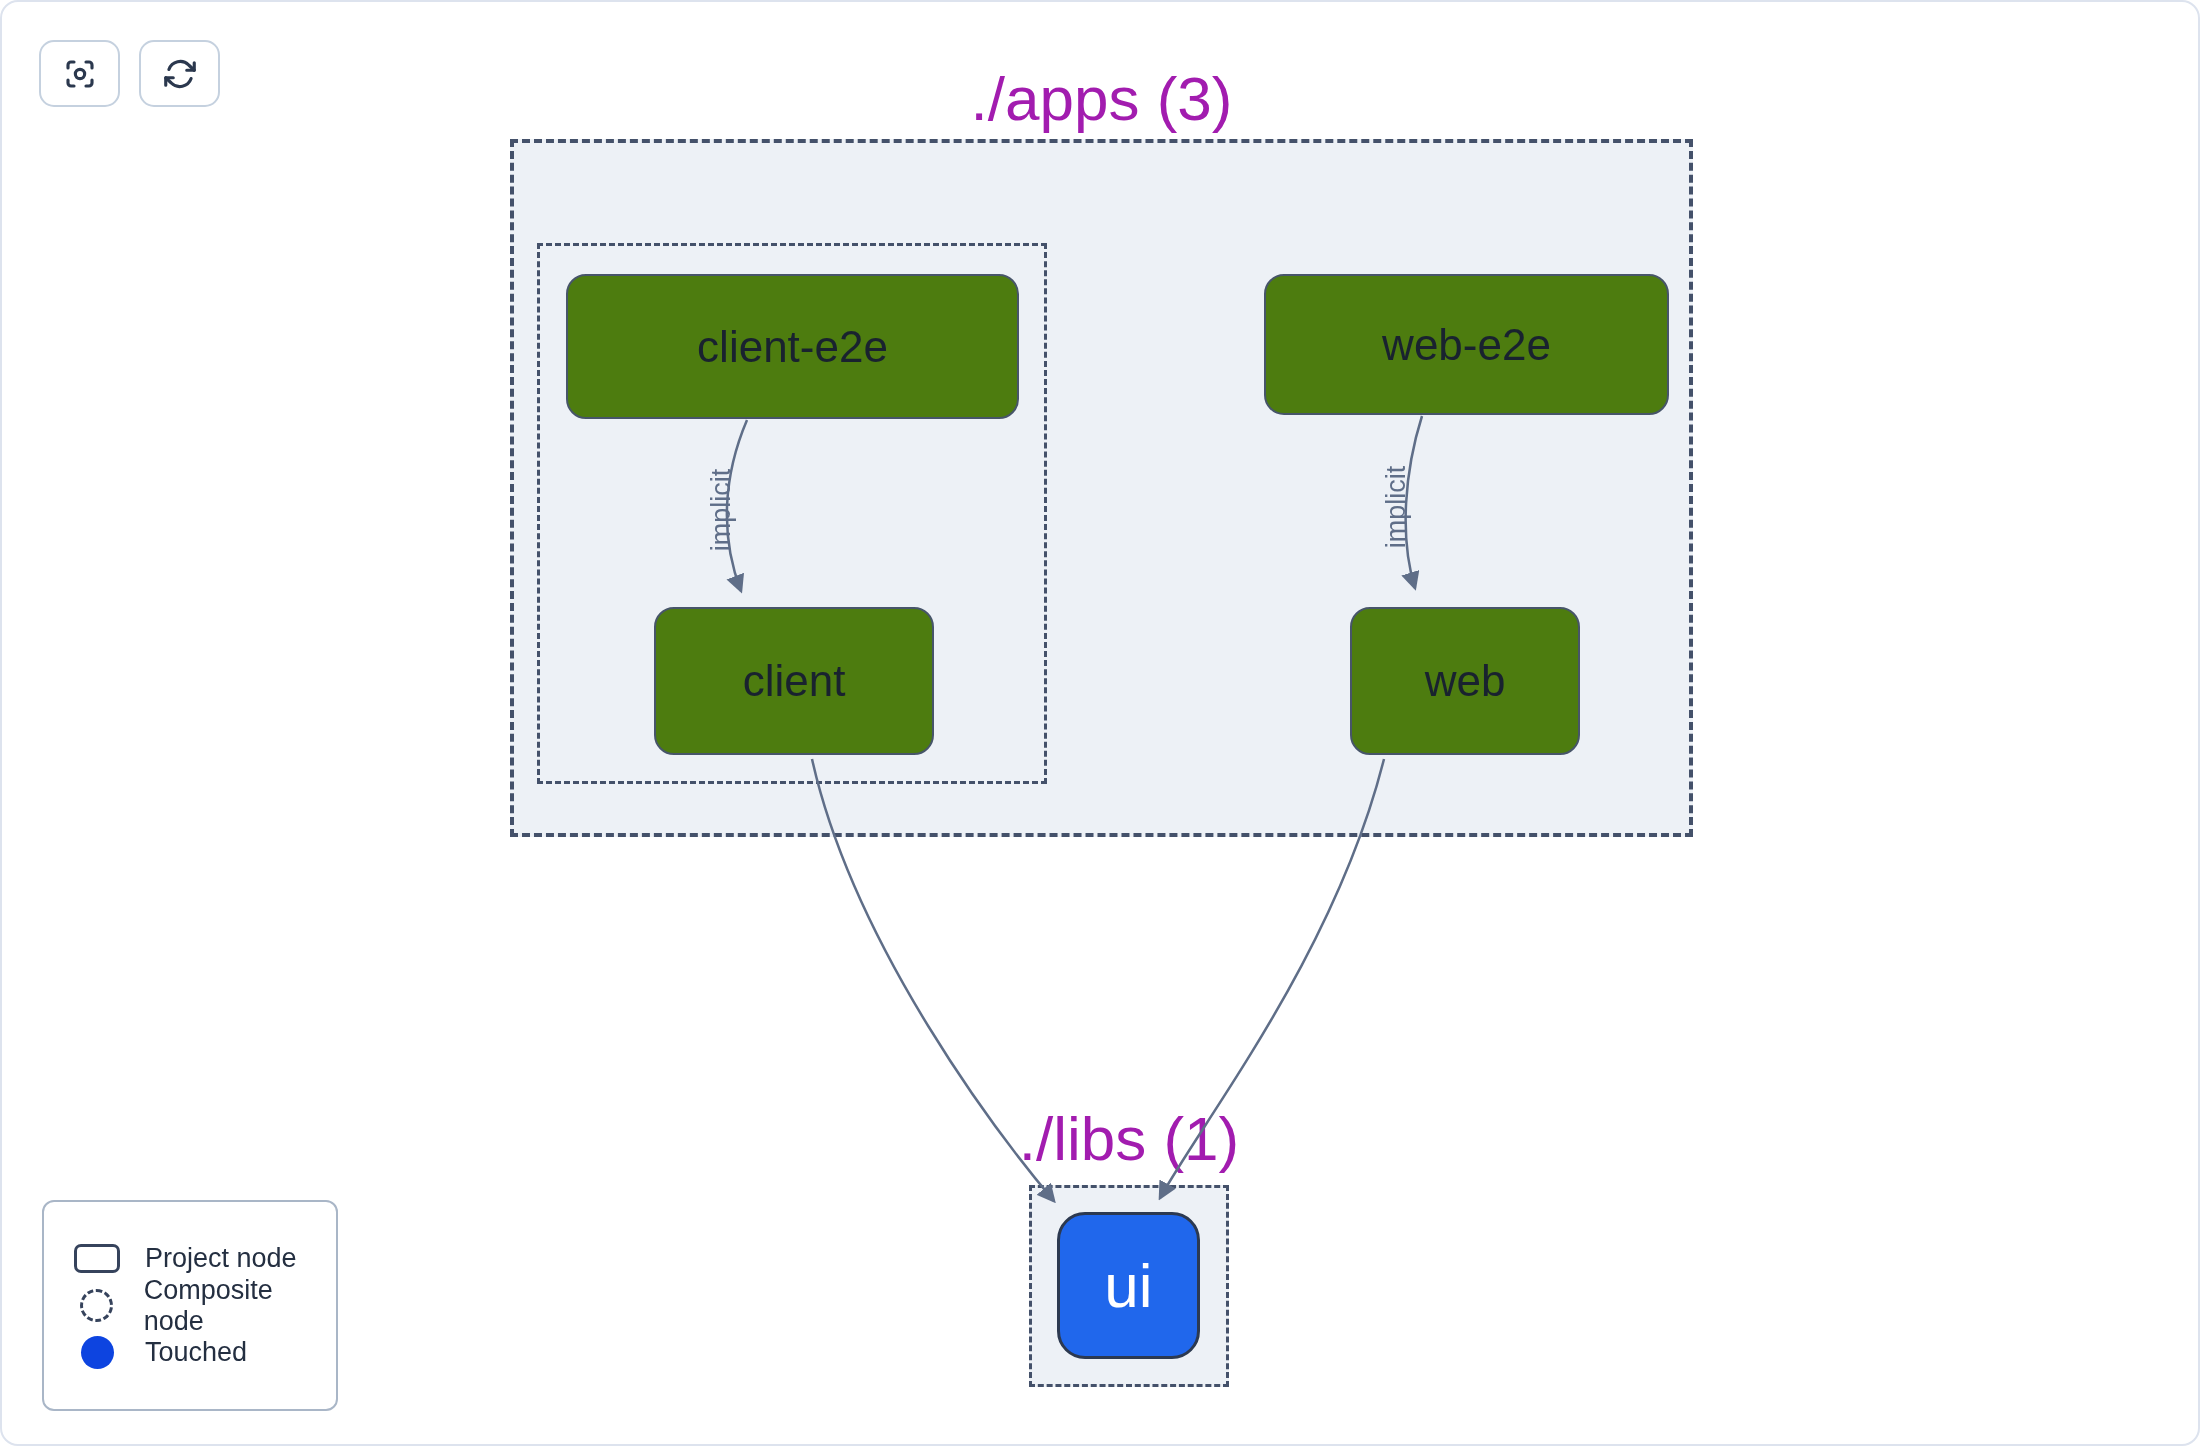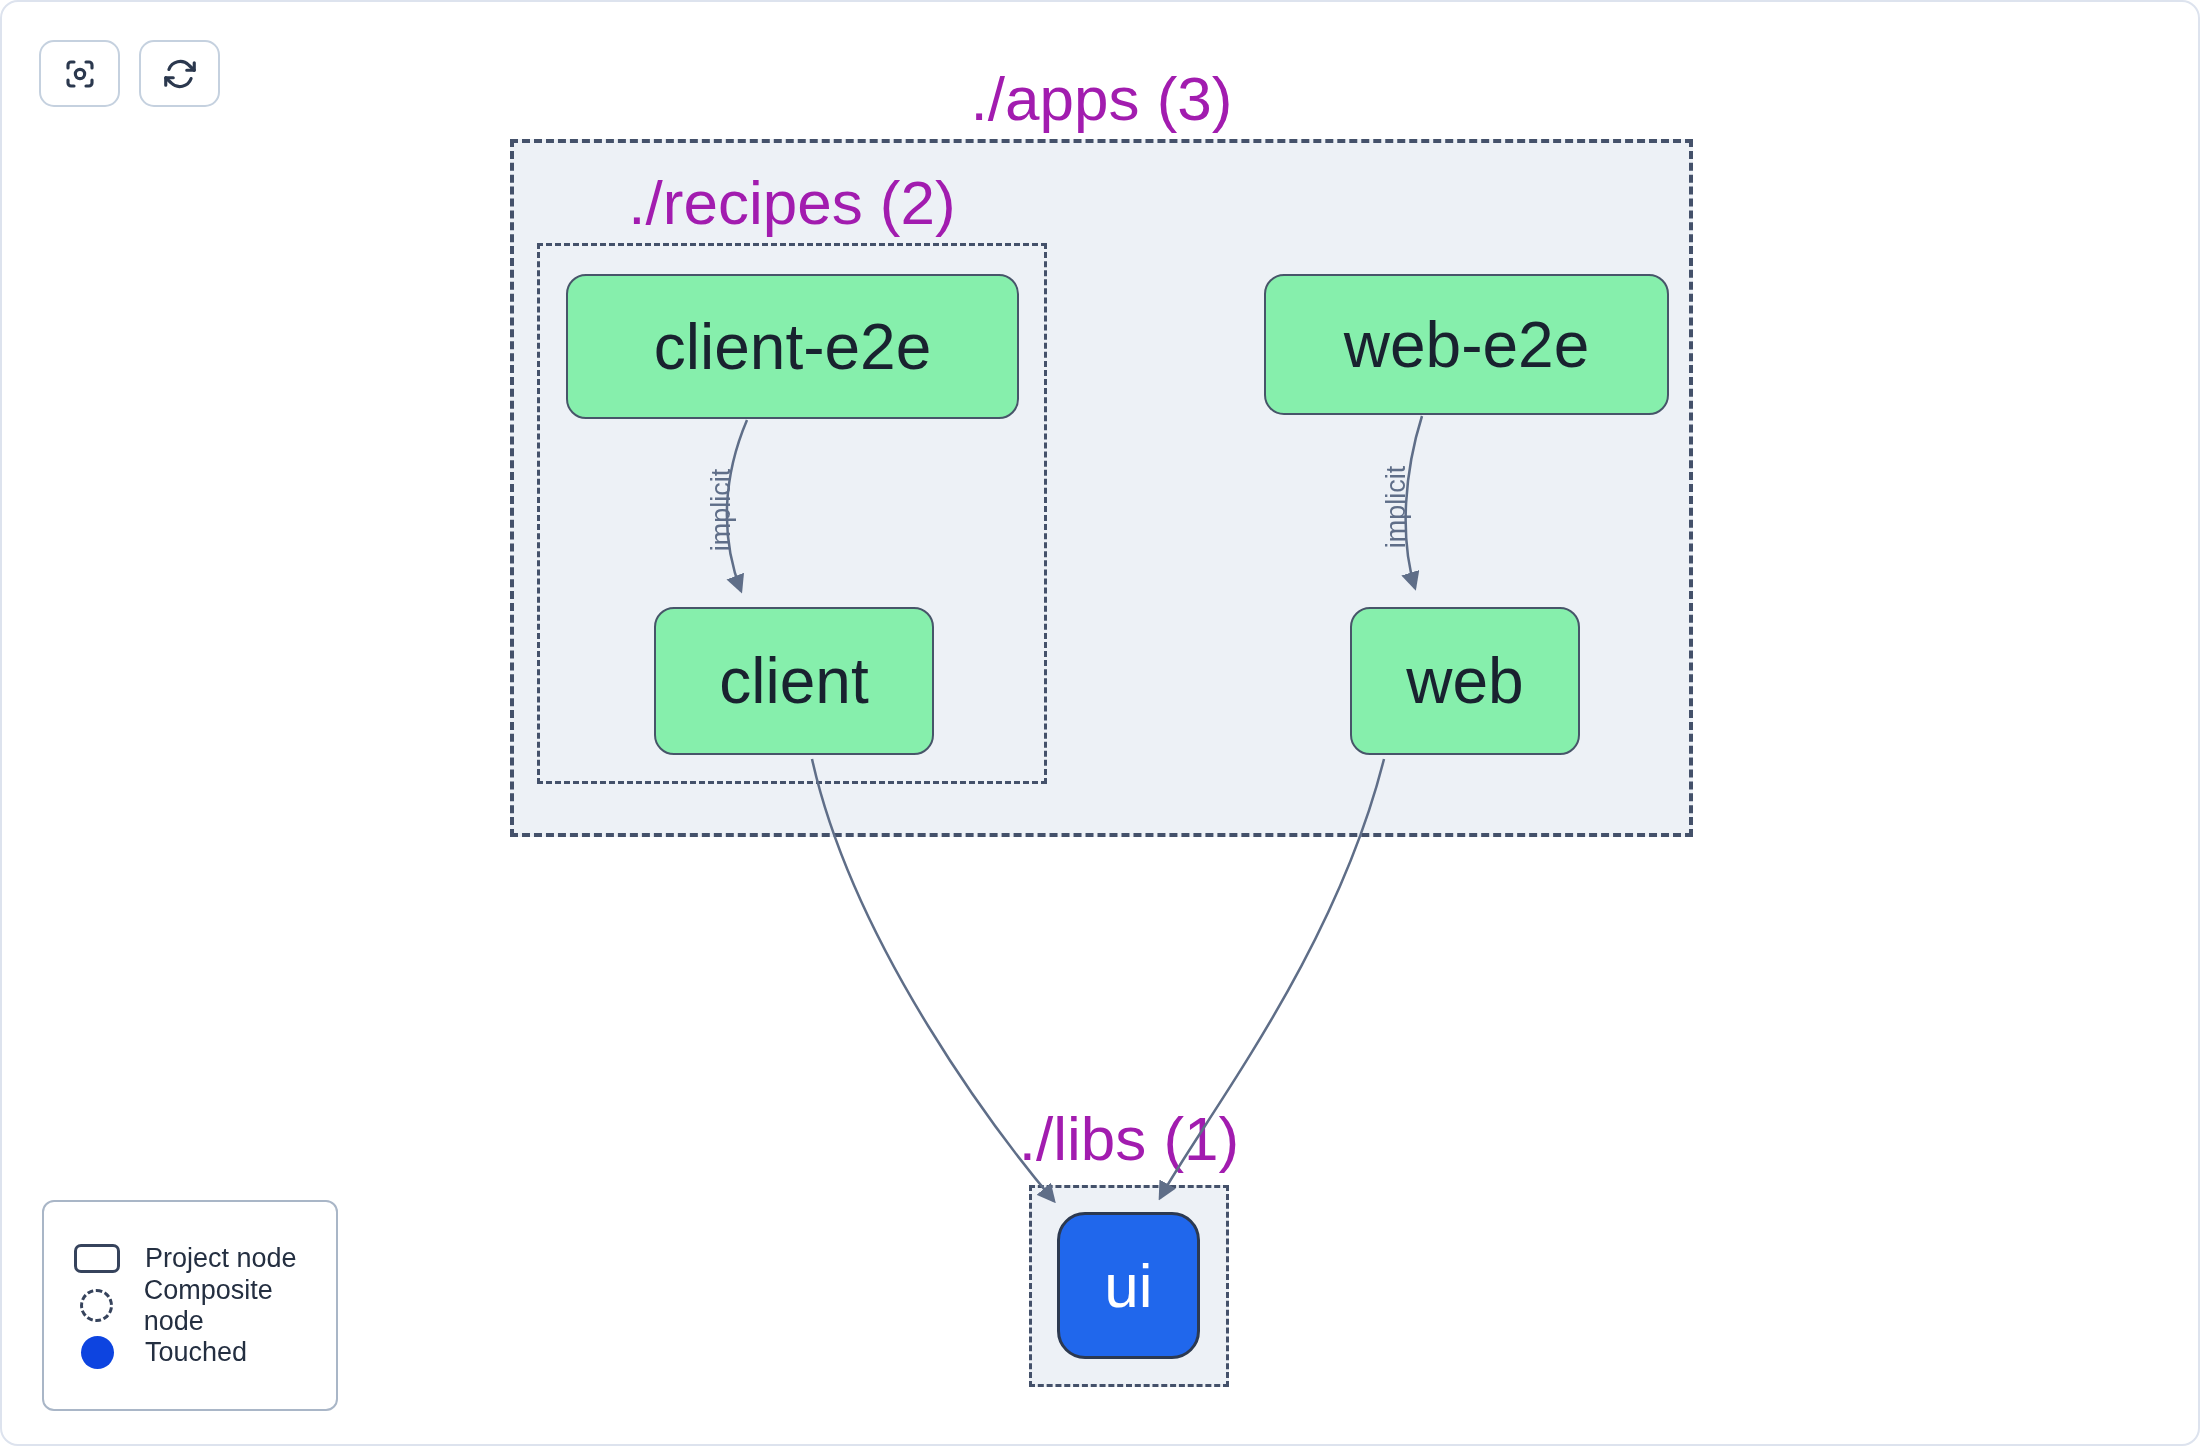--- a/index.html
+++ b/index.html
@@ -15,23 +15,23 @@
   .libs-box{left:1027px;top:1183px;width:200px;height:202px;background:#edf1f6;border:3px dashed #44516a;}
   .group-title{
     position:absolute;font-size:62px;color:#a21caf;text-align:center;
     line-height:1.12;white-space:nowrap;
   }
   .apps-title{left:508px;width:1183px;top:62px;}
   .recipes-title{left:535px;width:510px;top:166px;}
   .libs-title{left:977px;width:300px;top:1102px;}
   
   .node{
-    position:absolute;box-sizing:border-box;background:#86efac;border:2px solid #475569;
+    position:absolute;box-sizing:border-box;background:#4d7c0f;border:2px solid #475569;
     border-radius:20px;display:flex;align-items:center;justify-content:center;
-    font-size:64px;color:#19222f;cursor:pointer;
+    font-size:44px;color:#19222f;cursor:pointer;
   }
   .node-client-e2e{left:564px;top:272px;width:453px;height:145px;}
   .node-web-e2e{left:1262px;top:272px;width:405px;height:141px;}
   .node-client{left:652px;top:605px;width:280px;height:148px;}
   .node-web{left:1348px;top:605px;width:230px;height:148px;}
   .node-ui{
     left:1055px;top:1210px;width:143px;height:147px;border-radius:28px;
     background:#2067ec;border:3px solid #2c3950;color:#ffffff;font-size:62px;
   }
   
@@ -68,21 +68,20 @@
 </head>
 <body>
 
 <div class="canvas">
 
   <div class="group-box apps-box"></div>
   <div class="group-box recipes-box"></div>
   <div class="group-box libs-box"></div>
 
   <div class="group-title apps-title">./apps (3)</div>
-  <div class="group-title recipes-title">./recipes (2)</div>
   <div class="group-title libs-title">./libs (1)</div>
 
   <svg class="edges">
     <defs>
       <marker id="arrow" viewBox="0 0 10 10" refX="8.5" refY="5" markerWidth="7.5" markerHeight="7.5" orient="auto-start-reverse">
         <path d="M0 0 L10 5 L0 10 z" fill="#5f6e88"></path>
       </marker>
     </defs>
     <path d="M745 418 C 722 472, 717 532, 739 589" stroke="#5f6e88" stroke-width="2.5" fill="none" marker-end="url(#arrow)"></path>
     <path d="M1420 414 C 1403 468, 1397 534, 1413 586" stroke="#5f6e88" stroke-width="2.5" fill="none" marker-end="url(#arrow)"></path>

